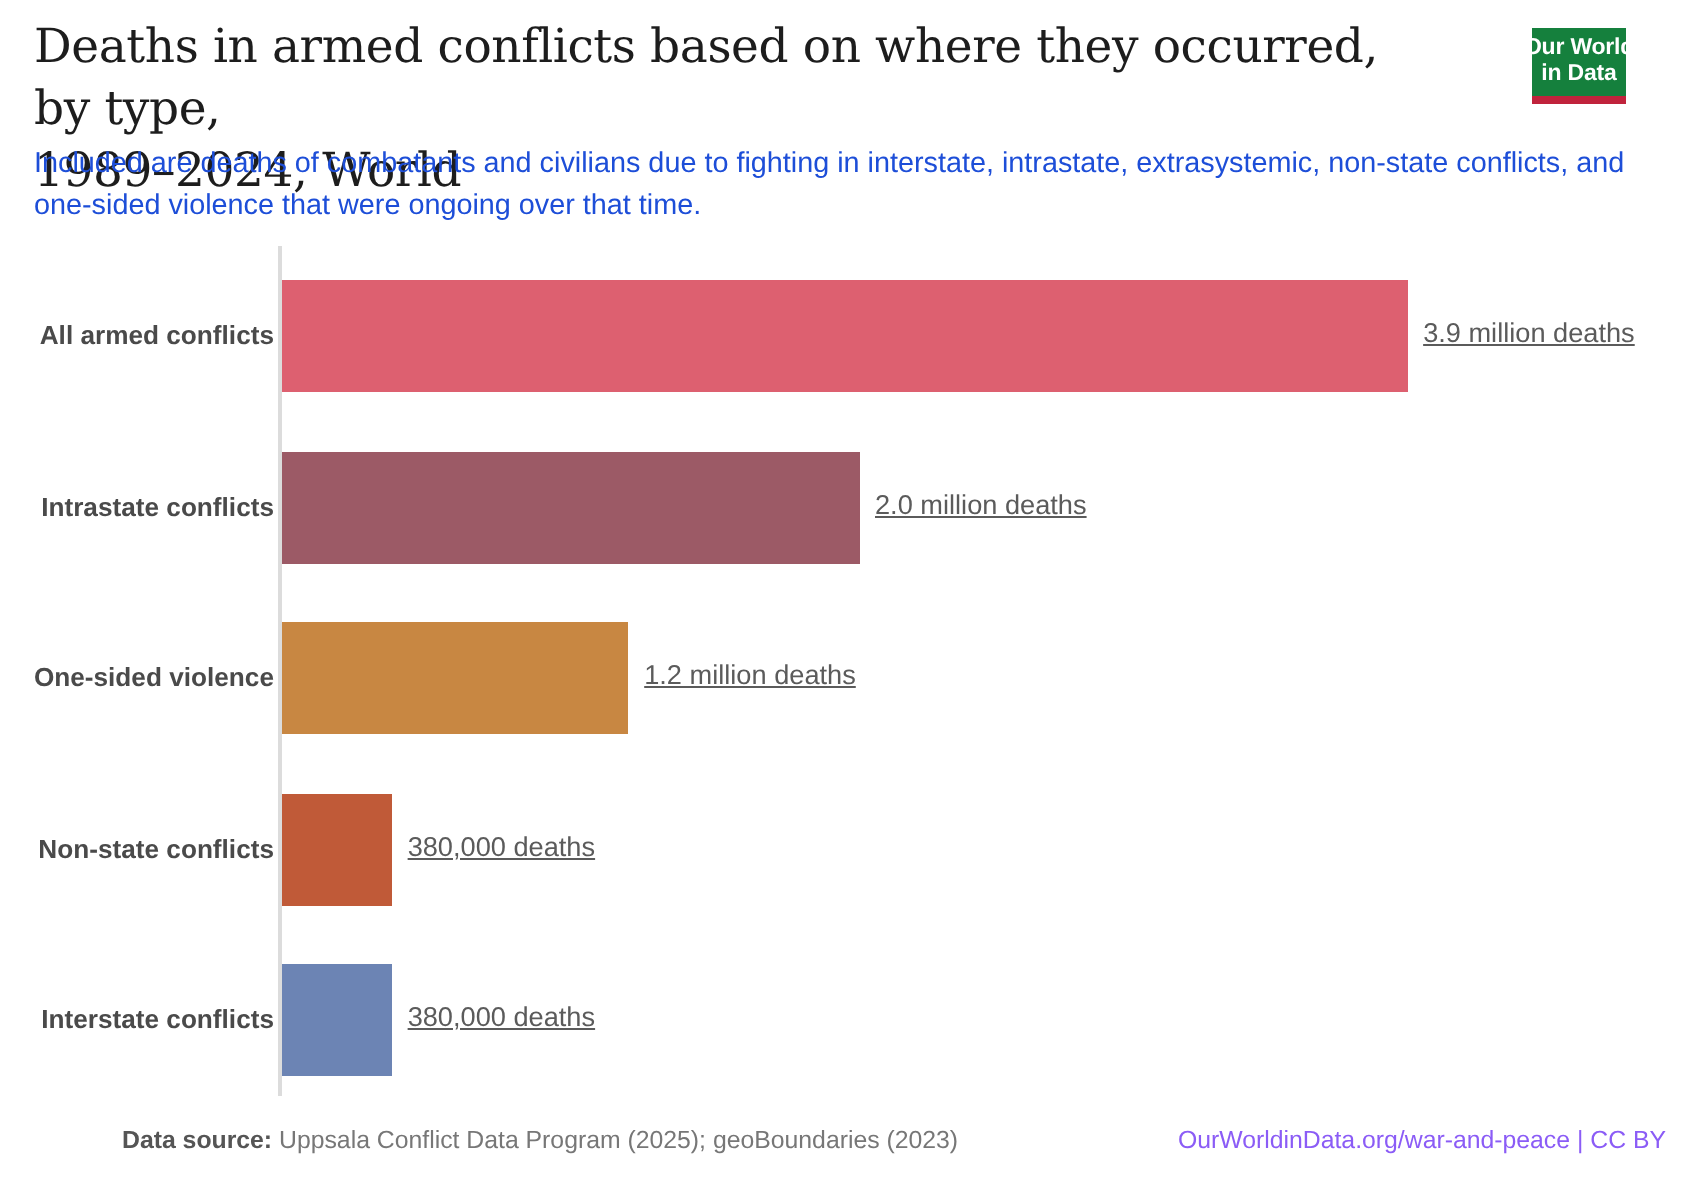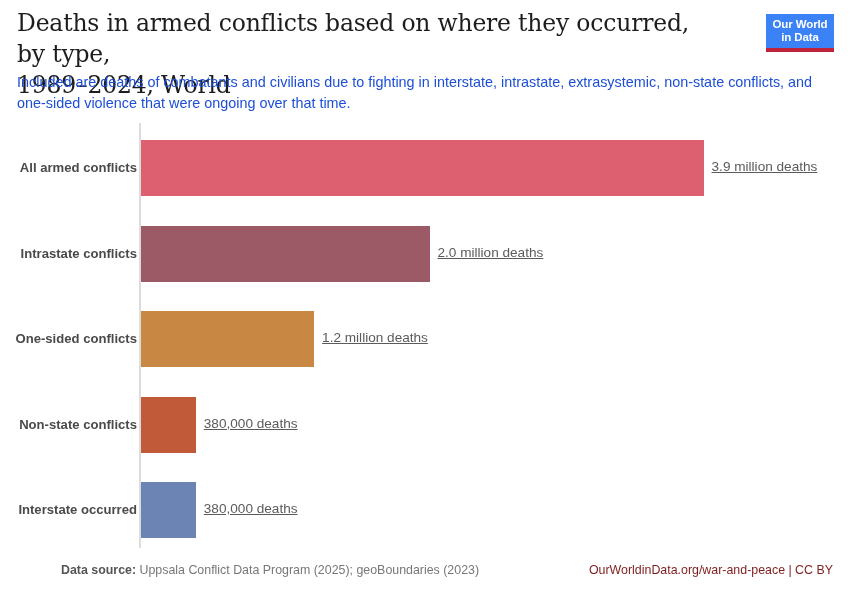--- a/index.html
+++ b/index.html
@@ -46,23 +46,23 @@
     line-height: 20.5px;
     color: #1d4ed8;
     font-weight: 400;
   }
 
   
   #logo {
     position: absolute;
     left: 766px;
     top: 14px;
-    width: 68px;
+    width: 47px;
     height: 38px;
-    background: #3b82f6;
+    background: #15803d;
     display: flex;
     flex-direction: column;
     align-items: center;
     justify-content: center;
     box-sizing: border-box;
     border-bottom: 4px solid #c0233c;
   }
   #logo .logo-line {
     color: #ffffff;
     font-family: "Liberation Sans", sans-serif;
@@ -139,21 +139,21 @@
   #source b {
     color: #555555;
     font-weight: 700;
     margin-left: 44px;
   }
   #license {
     position: absolute;
     right: 17px;
     top: 0;
     font-size: 12.4px;
-    color: #7f1d1d;
+    color: #8b5cf6;
     white-space: nowrap;
     text-align: right;
   }
 </style>
 </head>
 <body>
 
 <div id="header">
   <div id="title">Deaths in armed conflicts based on where they occurred, by type,
 1989–2024, World</div>
@@ -172,31 +172,31 @@
         <div class="bar-label" style="top: 20px;">All armed conflicts</div>
         <div class="bar-rect" style="width: 562.575px; background: rgb(221, 96, 112);"></div>
         <div class="bar-value" style="left: 711.575px; top: 19px;">3.9 million deaths</div>
       </div>
       <div class="bar-row" style="top: 102.5px; height: 56px;">
         <div class="bar-label" style="top: 20px;">Intrastate conflicts</div>
         <div class="bar-rect" style="width: 288.5px; background: rgb(156, 90, 102);"></div>
         <div class="bar-value" style="left: 437.5px; top: 19px; text-align: right;">2.0 million deaths</div>
       </div>
       <div class="bar-row" style="top: 188px; height: 56px;">
-        <div class="bar-label" style="top: 20px;">One-sided conflicts</div>
+        <div class="bar-label" style="top: 20px;">One-sided violence</div>
         <div class="bar-rect" style="width: 173.1px; background: rgb(200, 135, 66);"></div>
         <div class="bar-value" style="left: 322.1px; top: 19px;">1.2 million deaths</div>
       </div>
       <div class="bar-row" style="top: 273.5px; height: 56px;">
         <div class="bar-label" style="top: 20px;">Non-state conflicts</div>
         <div class="bar-rect" style="width: 54.815px; background: rgb(192, 90, 56);"></div>
         <div class="bar-value" style="left: 203.815px; top: 19px;">380,000 deaths</div>
       </div>
       <div class="bar-row" style="top: 359px; height: 56px;">
-        <div class="bar-label" style="top: 20px;">Interstate occurred</div>
+        <div class="bar-label" style="top: 20px;">Interstate conflicts</div>
         <div class="bar-rect" style="width: 54.815px; background: rgb(108, 132, 180);"></div>
         <div class="bar-value" style="left: 203.815px; top: 19px;">380,000 deaths</div>
       </div>
     </div>
 </div>
 
 <div id="footer">
   <div id="source">
     <b>Data source:</b><span> Uppsala Conflict Data Program (2025); geoBoundaries (2023)</span>
   </div>

